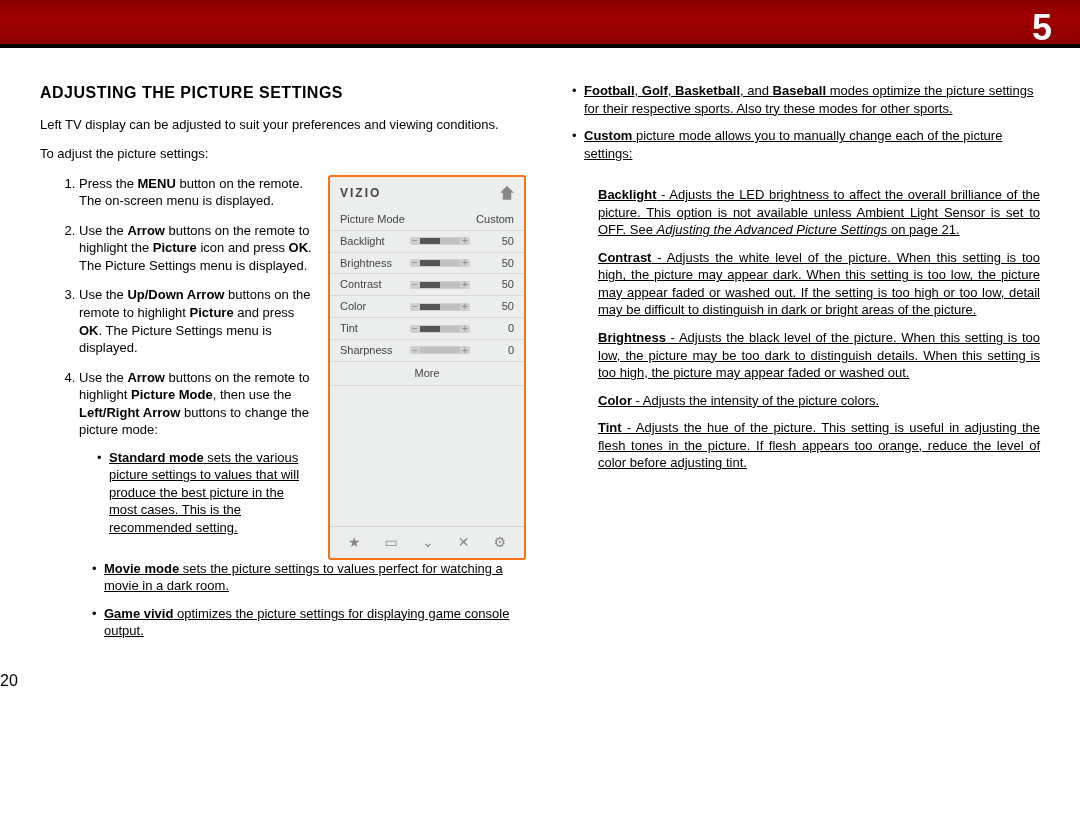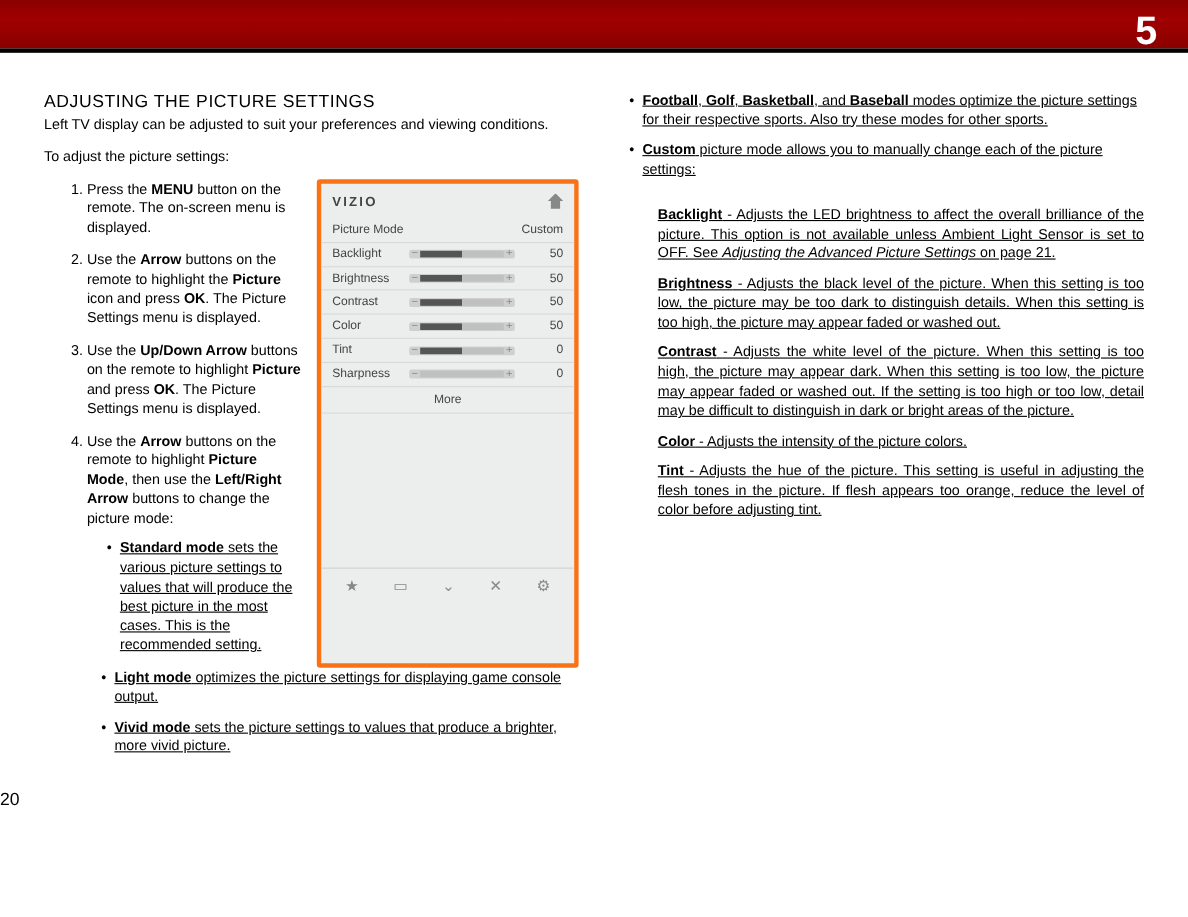--- a/index.html
+++ b/index.html
@@ -1,31 +1,31 @@
 <!DOCTYPE html>
 <html><head>
 <meta charset="utf-8">
 <style>
   * { box-sizing: border-box; margin: 0; padding: 0; }
   body { font-family: Arial, Helvetica, sans-serif; font-size: 13px; line-height: 1.35; color: #000; background: #fff; width: 1080px; }
   .topbar { height: 48px; background: linear-gradient(#8b0000,#a00000 40%,#8b0000); border-bottom: 4px solid #000; position: relative; }
   .chapter-num { position: absolute; right: 28px; top: 4px; color: #fff; font-size: 36px; font-weight: bold; }
   .page { padding: 34px 40px 20px 40px; display: flex; gap: 28px; }
   .col { flex: 1; }
-  h2 { text-transform: uppercase; font-size: 16px; letter-spacing: 0.5px; font-weight: normal; }
+  h2 { text-transform: uppercase; font-size: 16px; letter-spacing: 0.5px; margin-bottom: 12px; font-weight: bold; }
   p { margin-bottom: 12px; text-align: justify; }
   ol { list-style: decimal; padding-left: 22px; }
   ol > li { margin-bottom: 12px; margin-left: 17px; }
   ul.modes { list-style: none; padding-left: 18px; text-decoration: underline; }
   ul.modes > li { margin-bottom: 10px; padding-left: 12px; position: relative; }
   ul.modes > li::before { content: "•"; position: absolute; left: 0; top: 0; }
   .left-top { display: flex; gap: 14px; }
   .left-text { flex: 1; }
   
-  .osd { width: 238px; border: 4px solid #f97316; background: #eceeee; border-radius: 3px; font-size: 11px; color: #444; }
+  .osd { width: 198px; border: 2px solid #f97316; background: #eceeee; border-radius: 3px; font-size: 11px; color: #444; }
   .osd-header { display: flex; align-items: center; justify-content: space-between; padding: 8px 10px; }
   .osd-brand { font-weight: bold; letter-spacing: 2px; font-size: 12px; }
   .osd-home { width: 14px; height: 14px; background: #888; clip-path: polygon(50% 0,100% 50%,80% 50%,80% 100%,20% 100%,20% 50%,0 50%); }
   .osd-bread { padding: 4px 10px; border-top: 1px solid #d0d0d0; border-bottom: 1px solid #d0d0d0; font-size: 10px; display:flex; align-items:center; gap:6px;}
   .osd-bread .tri{ width:0;height:0;border-top:5px solid transparent;border-bottom:5px solid transparent;border-right:6px solid #888; }
   .osd-row { display: flex; align-items: center; justify-content: space-between; padding: 3px 10px; border-bottom: 1px solid #d8d8d8; }
   .osd-label { flex: 0 0 66px; }
   .osd-slider { flex: 1; height: 8px; background: #cfcfcf; position: relative; margin: 0 4px; border-radius: 2px; display:flex; align-items:center;}
   .osd-slider .minus,.osd-slider .plus{ width:10px; text-align:center; color:#888; font-size:10px; }
   .osd-slider .track{ flex:1; height:6px; background:#c0c0c0; position:relative; }
@@ -148,33 +148,33 @@
             <span>★</span>
             <span>▭</span>
             <span>⌄</span>
             <span>✕</span>
             <span>⚙</span>
           </div>
       </div>
     </div>
 
     <ul class="modes" style="padding-left:52px">
-      <li><b>Light mode</b><span> optimizes the picture settings for displaying game console output.</span></li>
-      <li><b>Vivid mode</b><span> sets the picture settings to values that produce a brighter, more vivid picture.</span></li>
+      <li><b>Movie mode</b><span> sets the picture settings to values perfect for watching a movie in a dark room.</span></li>
+      <li><b>Game vivid</b><span> optimizes the picture settings for displaying game console output.</span></li>
     </ul>
   </div>
 
   <div class="col">
     <ul class="modes">
       <li><b>Football</b>, <b>Golf</b>, <b>Basketball</b>, and <b>Baseball</b><span> modes optimize the picture settings for their respective sports. Also try these modes for other sports.</span></li>
       <li><b>Custom</b><span> picture mode allows you to manually change each of the picture settings:</span>
         <div class="settings-defs" style="margin-top:24px; padding-left:14px;">
           <p><b>Backlight</b><span> - Adjusts the LED brightness to affect the overall brilliance of the picture. This option is not available unless Ambient Light Sensor is set to OFF. See </span><i>Adjusting the Advanced Picture Settings</i><span> on page 21.</span></p>
+          <p><b>Contrast</b><span> - Adjusts the white level of the picture. When this setting is too high, the picture may appear dark. When this setting is too low, the picture may appear faded or washed out. If the setting is too high or too low, detail may be difficult to distinguish in dark or bright areas of the picture.</span></p>
           <p><b>Brightness</b><span> - Adjusts the black level of the picture. When this setting is too low, the picture may be too dark to distinguish details. When this setting is too high, the picture may appear faded or washed out.</span></p>
-          <p><b>Contrast</b><span> - Adjusts the white level of the picture. When this setting is too high, the picture may appear dark. When this setting is too low, the picture may appear faded or washed out. If the setting is too high or too low, detail may be difficult to distinguish in dark or bright areas of the picture.</span></p>
           <p><b>Color</b><span> - Adjusts the intensity of the picture colors.</span></p>
           <p><b>Tint</b><span> - Adjusts the hue of the picture. This setting is useful in adjusting the flesh tones in the picture. If flesh appears too orange, reduce the level of color before adjusting tint.</span></p>
         </div>
       </li>
     </ul>
   </div>
 </div>
 
 <div class="pagenum">20</div>
 

